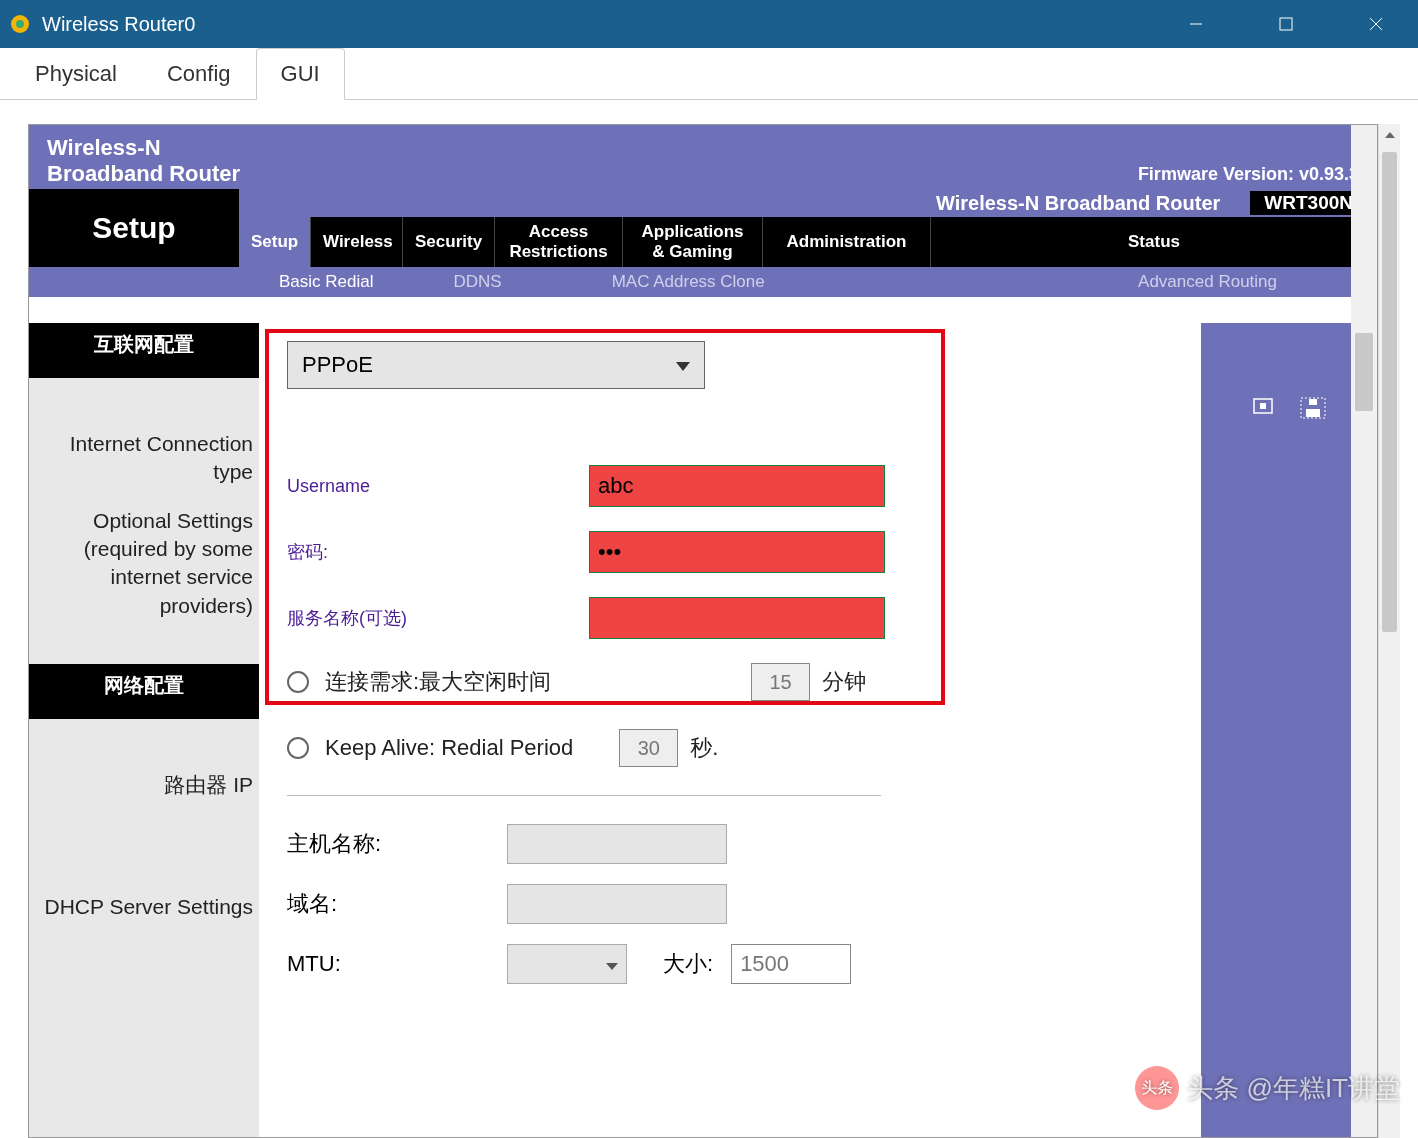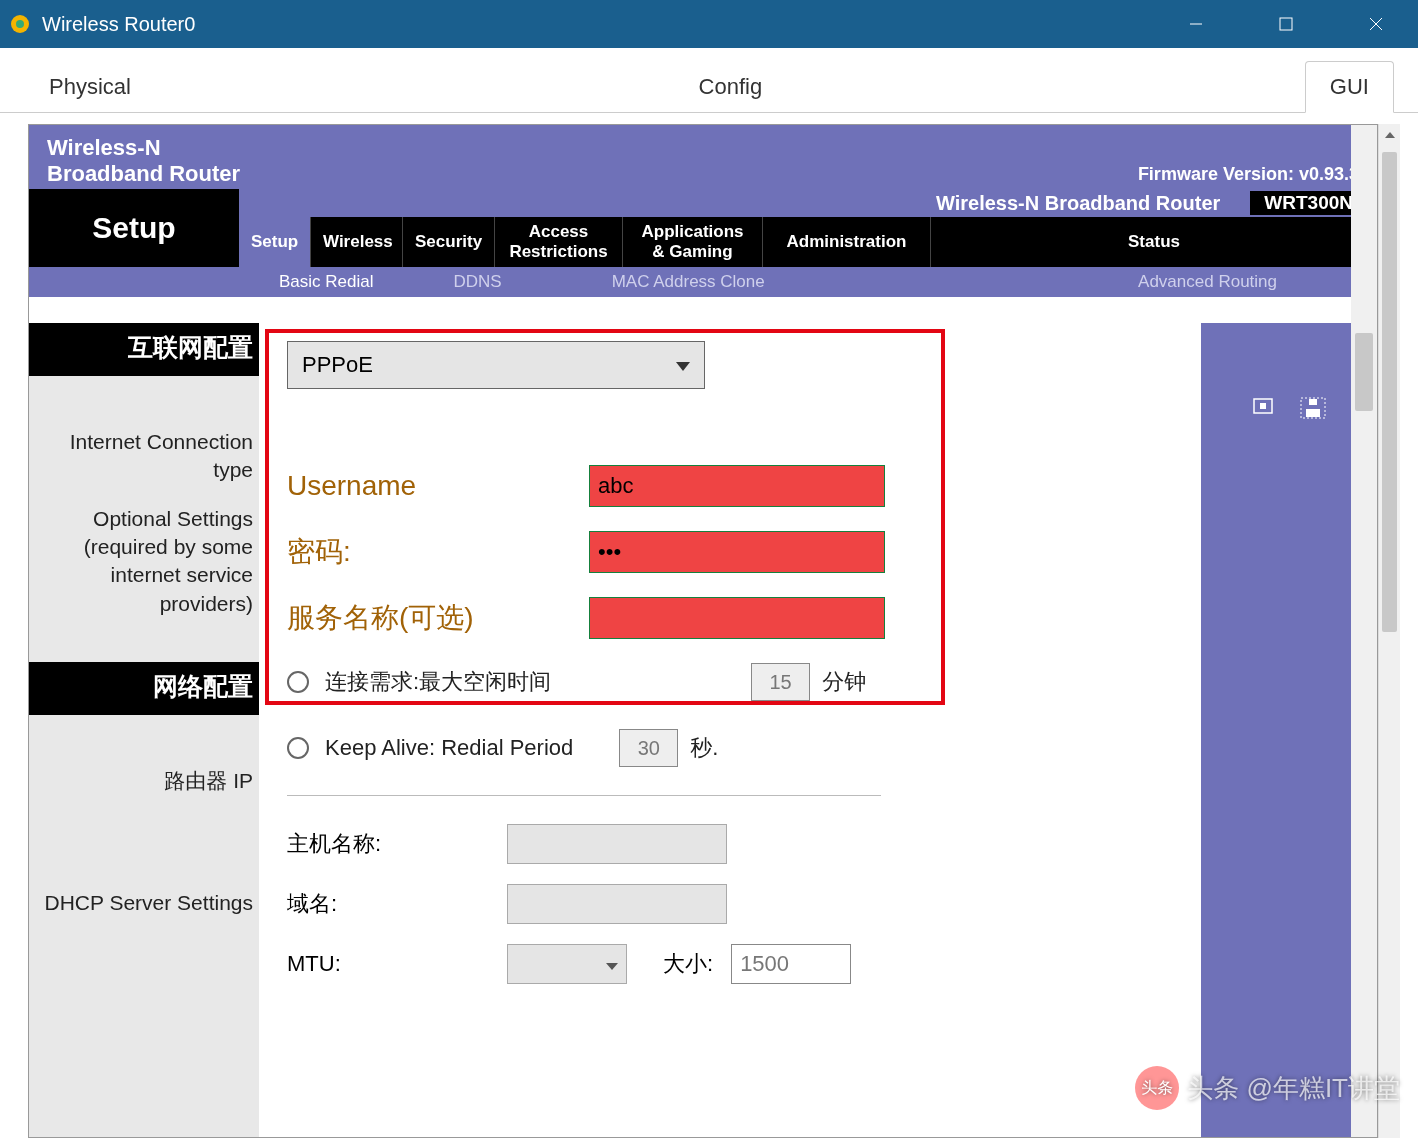--- a/index.html
+++ b/index.html
@@ -5,21 +5,21 @@
   * { box-sizing: border-box; margin: 0; padding: 0; }
   body { font-family: Arial, "Microsoft YaHei", sans-serif; background: #fff; overflow: hidden; width: 1418px; height: 1138px; }
 
   .titlebar { background: #1a5f8e; height: 48px; display: flex; align-items: center; padding: 0 8px; color: #fff; }
   .titlebar .icon { width: 24px; height: 24px; margin-right: 10px; display: flex; align-items: center; justify-content: center; }
   .titlebar .title { font-size: 20px; flex: 1; font-weight: 400; }
   .winbtns { display: flex; gap: 42px; margin-right: 10px; }
   .winbtn { width: 48px; height: 32px; display: flex; align-items: center; justify-content: center; color: #fff; font-size: 14px; }
   .winbtn svg { stroke: #fff; stroke-width: 1; fill: none; }
 
-  .tabstrip { height: 65px; display: flex; align-items: flex-end; padding: 0 24px; background: #fff; border-bottom: 1px solid #ccc; justify-content: space-between; }
+  .tabstrip { height: 52px; display: flex; align-items: flex-end; padding: 0 10px; background: #fff; border-bottom: 1px solid #ccc; }
   .tab { padding: 12px 24px; font-size: 22px; color: #333; border: 1px solid transparent; position: relative; top: 1px; }
   .tab.active { border: 1px solid #ccc; border-bottom: 1px solid #fff; background: #fff; border-radius: 4px 4px 0 0; }
 
   .content-area { position: absolute; top: 100px; left: 0; right: 0; bottom: 0; padding: 24px 18px 0 28px; display: flex; }
   .router-frame { border: 1px solid #999; flex: 1; position: relative; overflow: hidden; }
 
   .purple-header { background: #6f71b8; color: #fff; padding: 10px 18px 2px 18px; position: relative; }
   .brand-line1 { font-size: 22px; font-weight: bold; }
   .brand-line2 { font-size: 22px; font-weight: bold; }
   .firmware { position: absolute; right: 18px; bottom: 4px; font-size: 18px; font-weight: bold; }
@@ -34,28 +34,28 @@
   .nav-item { color: #fff; font-weight: bold; font-size: 17px; text-align: center; padding: 2px 12px; line-height: 1.15; border-right: 1px solid #444; height: 100%; display: flex; flex-direction: column; justify-content: center; }
   .nav-item.active { background: #6f71b8; }
   .nav-item:last-child { border-right: none; }
 
   .subnav { background: #6f71b8; color: #fff; display: flex; height: 30px; align-items: center; padding-left: 210px; font-size: 17px; }
   .subnav .sn { padding: 0 40px; color: #cfd0ec; }
   .subnav .sn.active { color: #fff; }
 
   .main-grid { display: flex; position: absolute; top: 198px; left: 0; right: 0; bottom: 0; }
   .left-col { width: 230px; background: #e8e8e8; }
-  .left-col .bh { background: #000; color: #fff; font-weight: bold; text-align: right; padding: 8px 6px 12px 6px; font-size: 25px; }
+  .left-col .bh { background: #000; color: #fff; font-weight: bold; text-align: center; padding: 8px 6px 20px 6px; font-size: 20px; }
   .left-col .lbl { text-align: right; padding: 6px 6px; font-size: 21px; color: #222; line-height: 1.35; }
 
   .center-col { flex: 1; background: #fff; padding: 18px 0 18px 28px; position: relative; }
   .red-box { position: absolute; border: 4px solid #e30613; top: 6px; left: 6px; width: 680px; height: 376px; pointer-events: none; z-index: 5; }
 
   .field-row { display: flex; align-items: center; margin: 6px 0 24px 0; }
-  .field-row label { width: 302px; font-size: 28px; color: #a16207; }
+  .field-row label { width: 302px; font-size: 18px; color: #4c1d95; }
   .field-row input[type=text], .field-row input[type=password] { width: 296px; height: 42px; font-size: 22px; padding: 0 8px; border: 1px solid #15803d; background: #ef4444; }
   .dropdown { width: 418px; height: 48px; border: 1px solid #666; background: #e5e5e5; display: flex; align-items: center; padding: 0 14px; font-size: 22px; position: relative; margin-bottom: 76px; }
   .dropdown .arrow { position: absolute; right: 14px; top: 50%; transform: translateY(-50%); }
 
   .radio-row { display: flex; align-items: center; font-size: 22px; color: #222; margin: 22px 0 28px 0; }
   .radio-circle { width: 22px; height: 22px; border: 2px solid #666; border-radius: 50%; margin-right: 16px; flex-shrink: 0; }
   .radio-row .smallin { width: 59px; height: 38px; border: 1px solid #888; background: #eee; text-align: center; font-size: 20px; color: #777; margin: 0 12px; }
   
   .divider { border: none; border-top: 1px solid #bbb; margin: 10px 320px 28px 0; }
 

